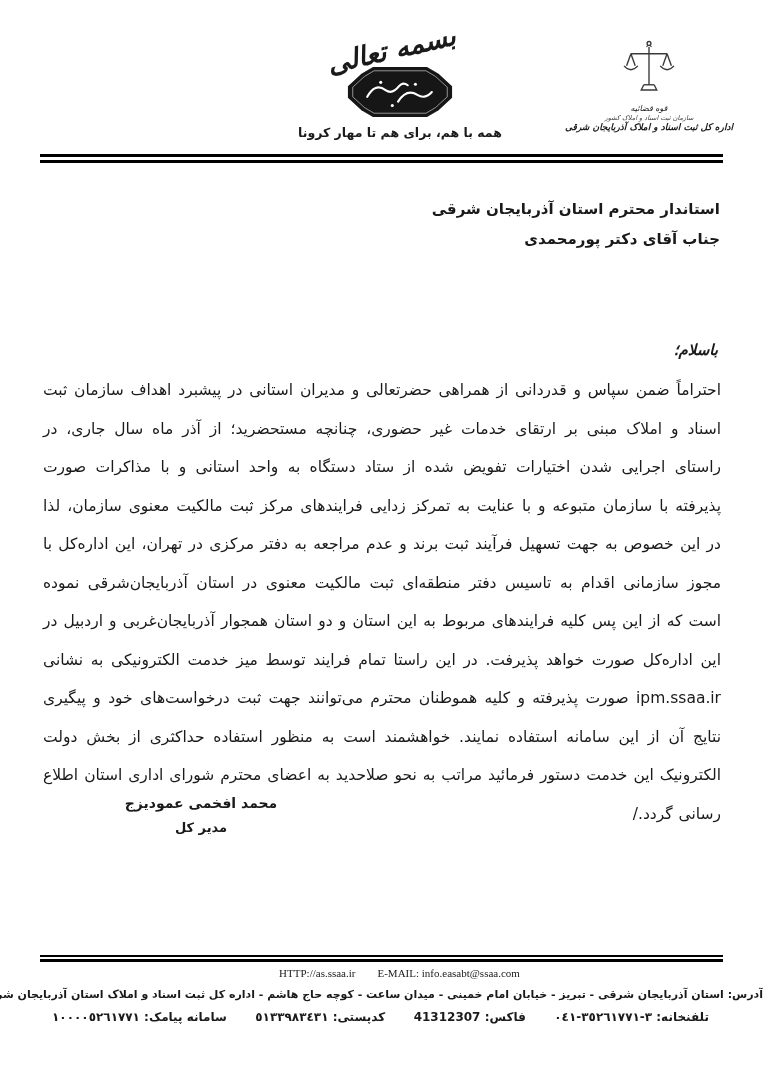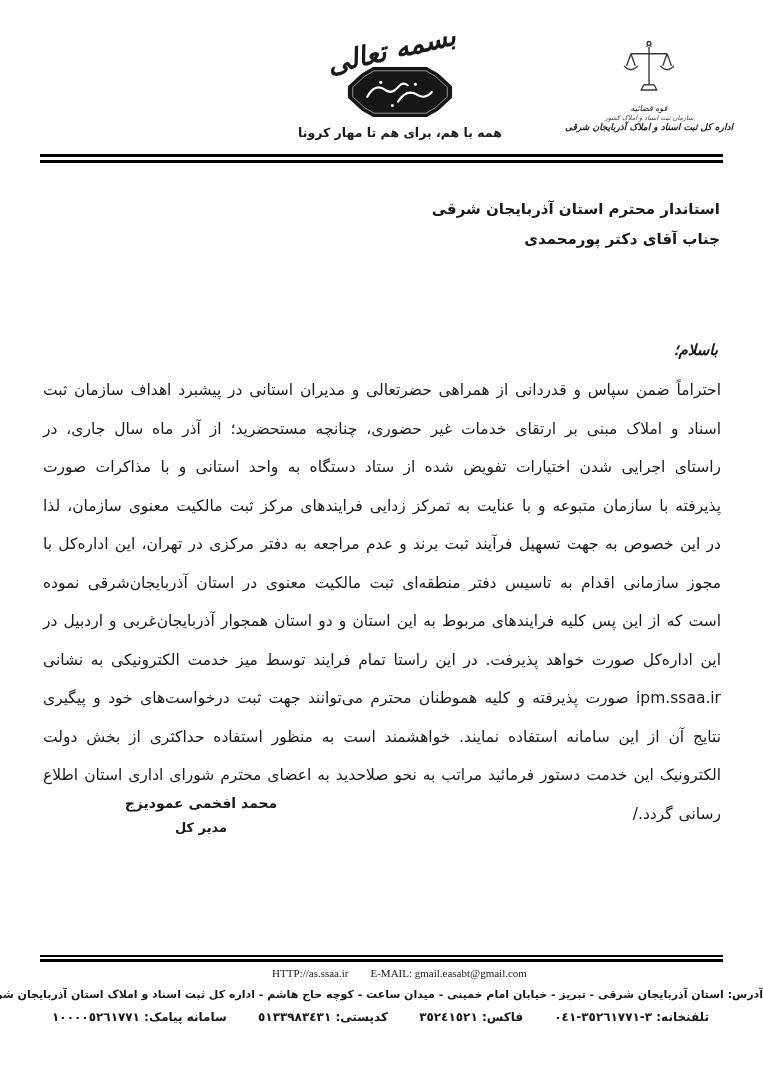--- a/index.html
+++ b/index.html
@@ -133,25 +133,25 @@
   </div>
 
 
   <div class="footer-divider">
     <div class="thin"></div>
       <div class="thick"></div>
   </div>
 
   <div class="footer-web">
     <span>HTTP://as.ssaa.ir</span>
-    <span>E-MAIL: gmail.easabt@gmail.com</span>
+    <span>E-MAIL: info.easabt@ssaa.com</span>
   </div>
 
   <div class="footer-address">آدرس: استان آذربایجان شرقی - تبریز -  خیابان امام خمینی - میدان ساعت -  کوچه حاج هاشم - اداره کل ثبت اسناد و املاک استان آذربایجان شرقی</div>
 
   <div class="footer-contacts">
     <span>تلفنخانه: ٣-٣٥٢٦١٧٧١-٠٤١</span>
-    <span>فاکس: ٣٥٢٤١٥٢١</span>
+    <span>فاکس: 41312307</span>
     <span>کدپستی: ٥١٣٣٩٨٣٤٣١</span>
     <span>سامانه پیامک: ١٠٠٠٠٥٢٦١٧٧١</span>
   </div>
 
 </div>
 
 </body></html>

